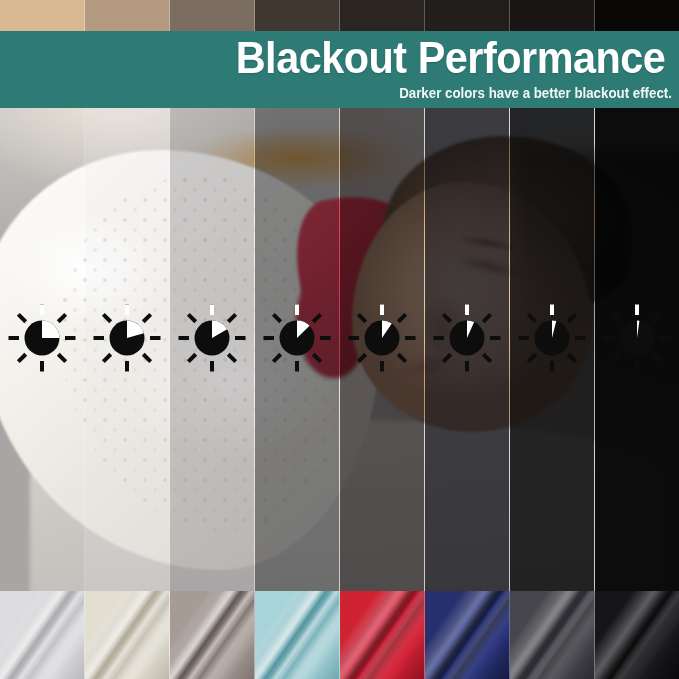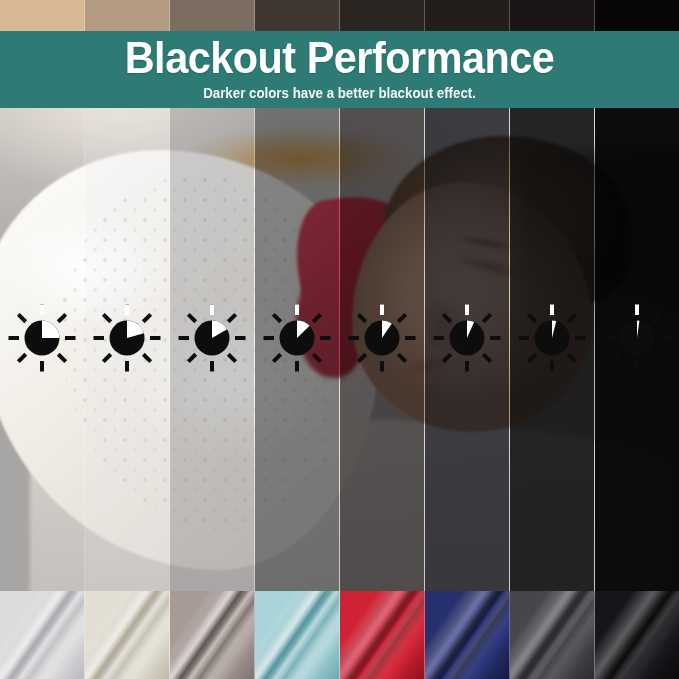--- a/index.html
+++ b/index.html
@@ -196,21 +196,21 @@
 
   
   .banner {
     position: absolute;
     left: 0; top: 31px;
     width: 679px;
     height: 77px;
     z-index: 10;
     display: flex;
     flex-direction: column;
-    align-items: center;
+    align-items: flex-end;
     justify-content: flex-start;
     padding-top: 2px;
     box-sizing: border-box;
   }
   .banner-title {
     font-family: "Liberation Sans", sans-serif;
     font-weight: bold;
     font-size: 44px;
     line-height: 50px;
     color: #ffffff;

